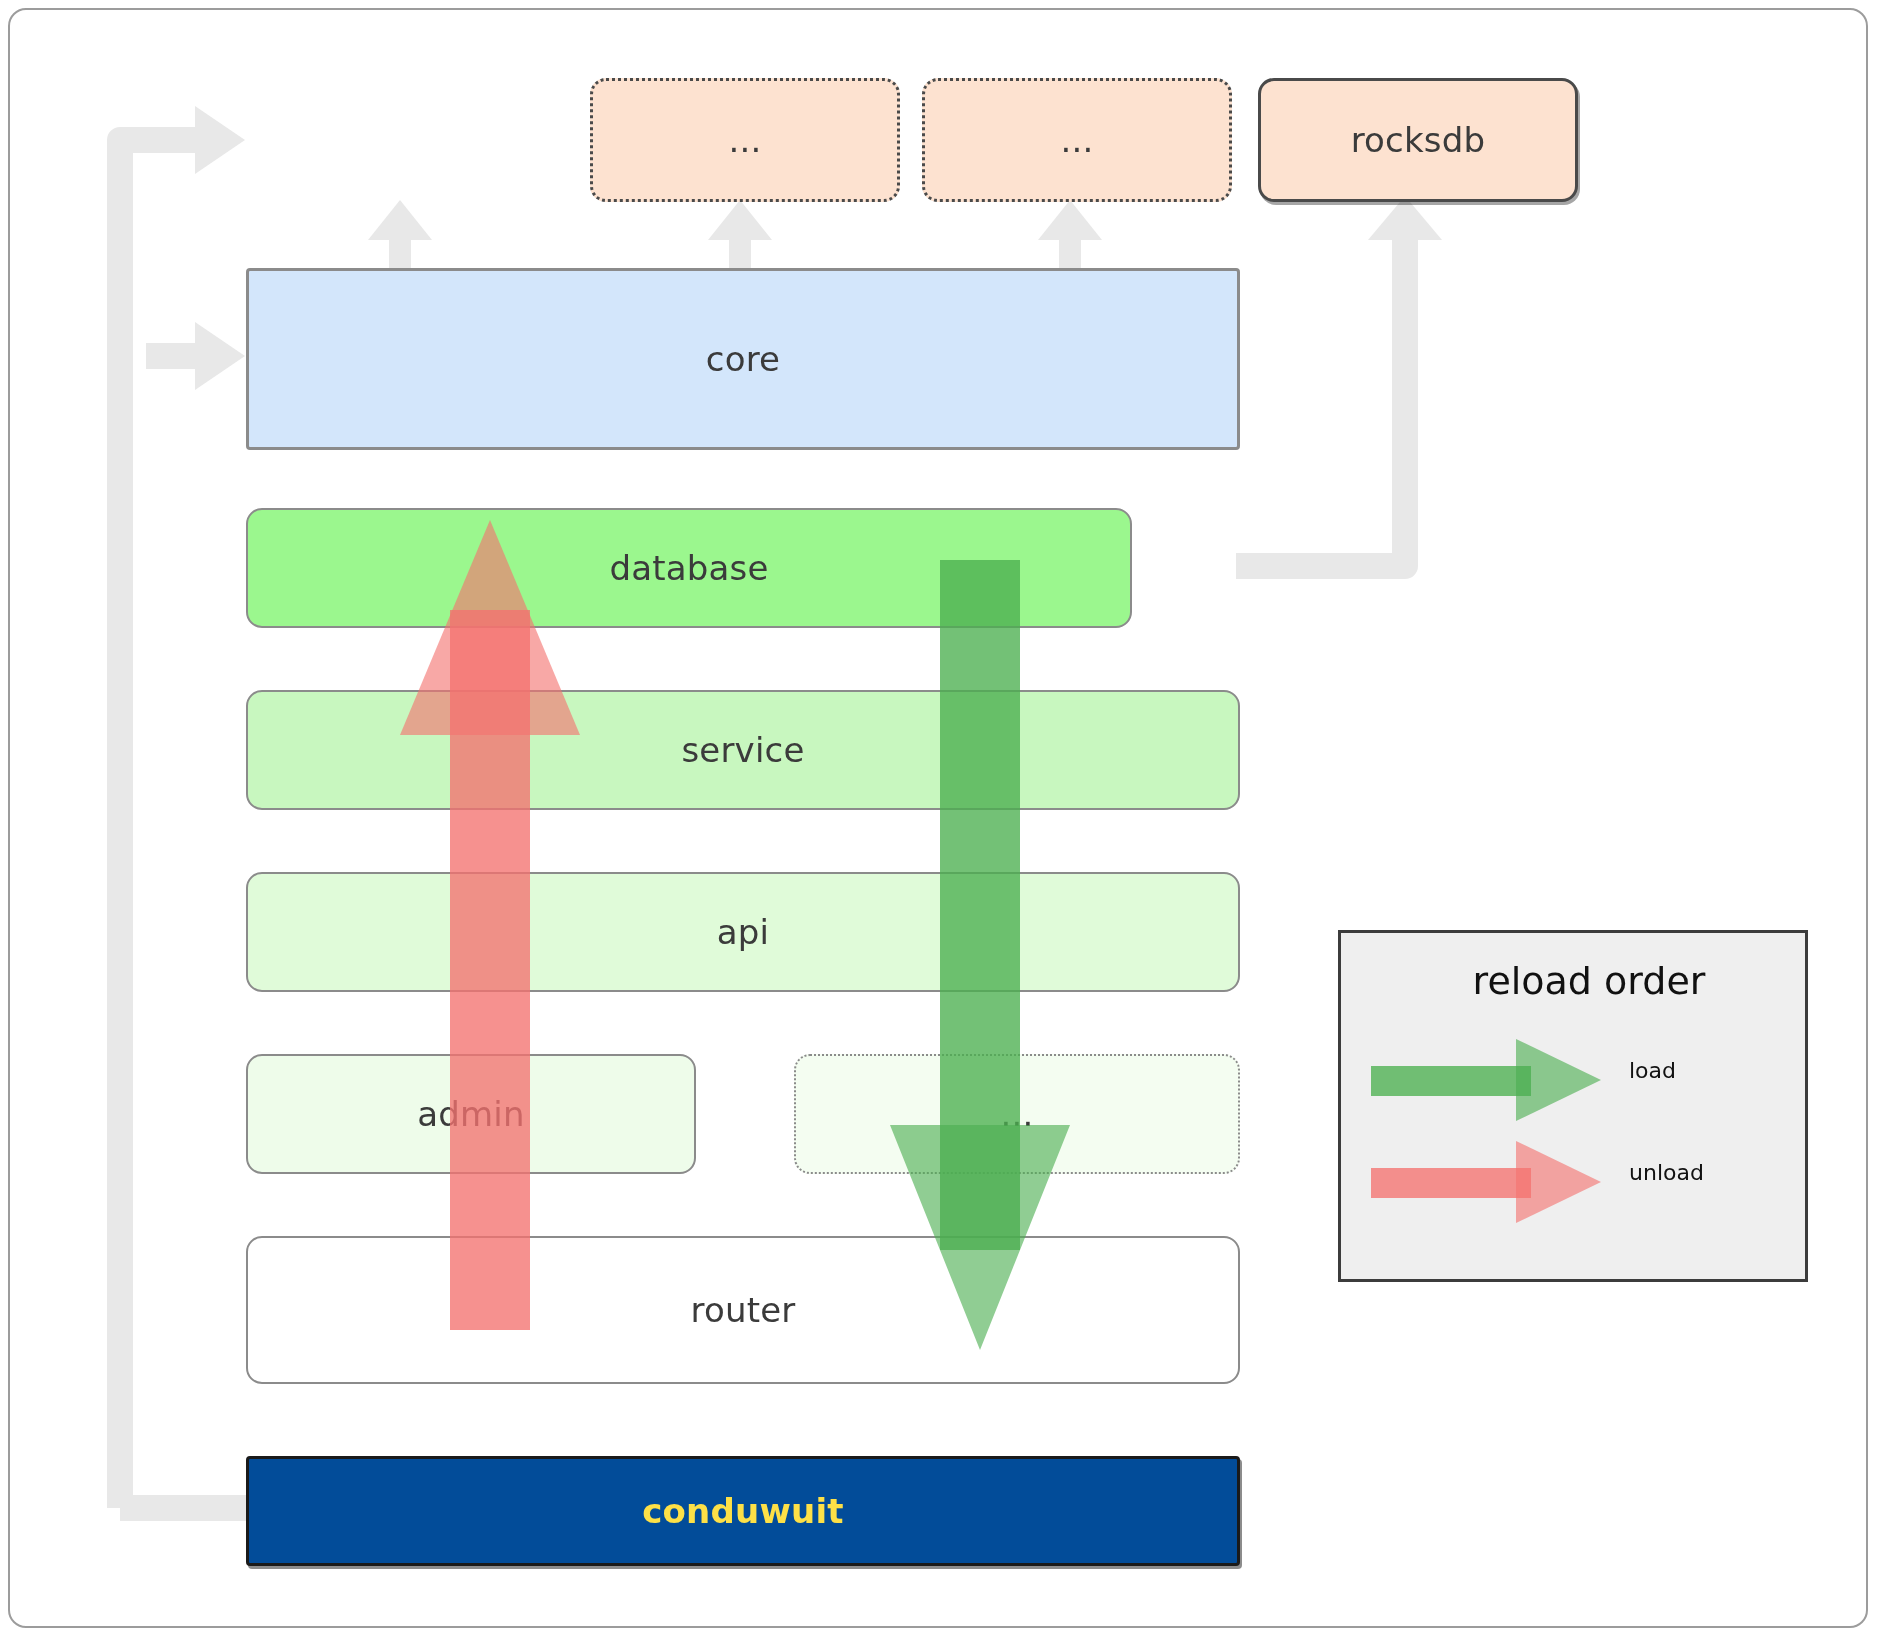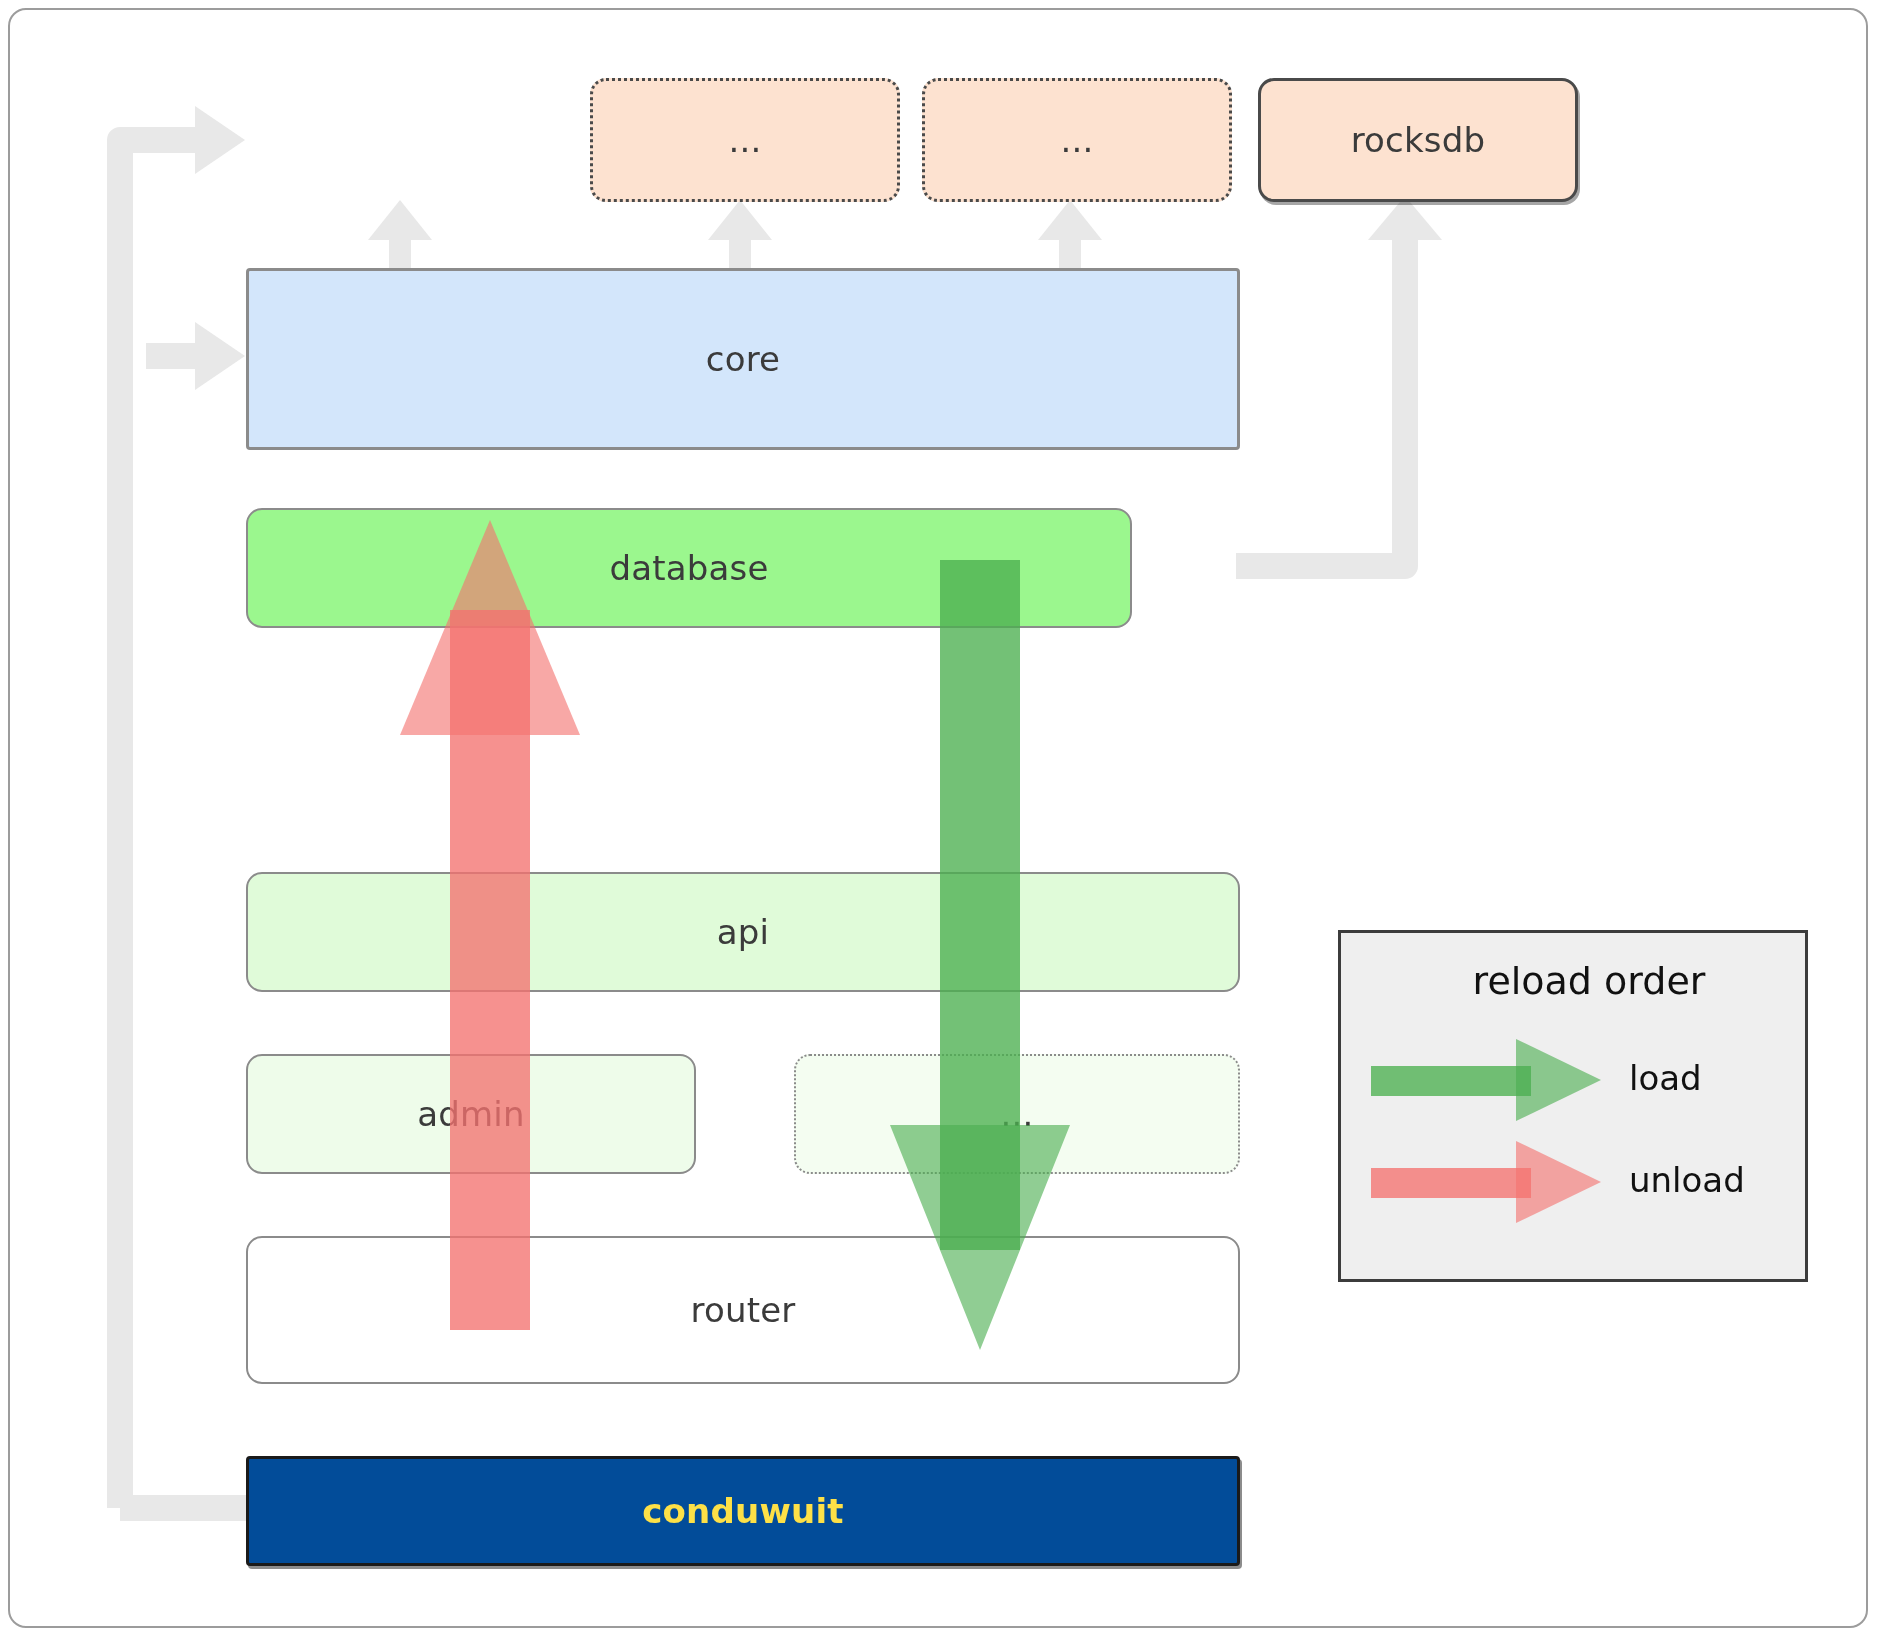--- a/index.html
+++ b/index.html
@@ -72,21 +72,21 @@
   }
   .legend-title{
     position:absolute;
     width:100%;
     text-align:center;
     font-size:38px;
     color:#111111;
   }
   .legend-label{
     position:absolute;
-    font-size:34px;
+    font-size:22px;
     color:#111111;
   }
   .legend-arrow{position:absolute;}
 </style>
 </head>
 <body>
 
 <div id="stage">
   <div id="frame"></div>
 
@@ -127,20 +127,23 @@
   </div>
 
   <div class="node core" style="left:246px;top:268px;width:994px;height:182px;">
     <span>core</span>
   </div>
 
   <div class="node layer" style="left:246px;top:508px;width:886px;height:120px;background:#9bf78e;">
     <span>database</span>
   </div>
 
+  <div class="node layer" style="left:246px;top:690px;width:994px;height:120px;background:#c8f7bf;">
+    <span>service</span>
+  </div>
 
   <div class="node layer" style="left:246px;top:872px;width:994px;height:120px;background:#e0fbd9;">
     <span>api</span>
   </div>
 
   <div class="node layer" style="left:246px;top:1054px;width:450px;height:120px;background:#eefcea;">
     <span>admin</span>
   </div>
 
   <div class="node layer dotted" style="left:794px;top:1054px;width:446px;height:120px;background:#f4fdf1;">

